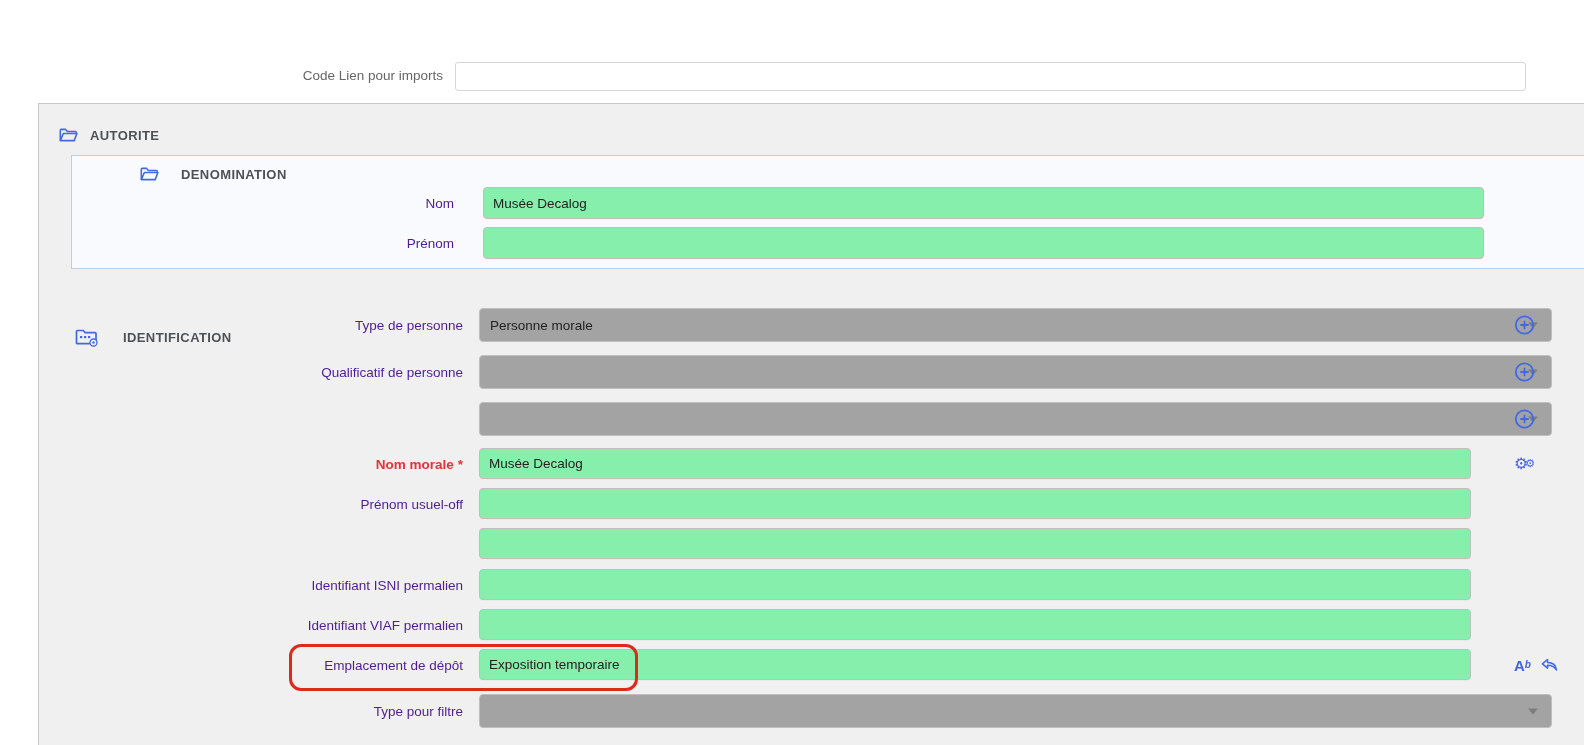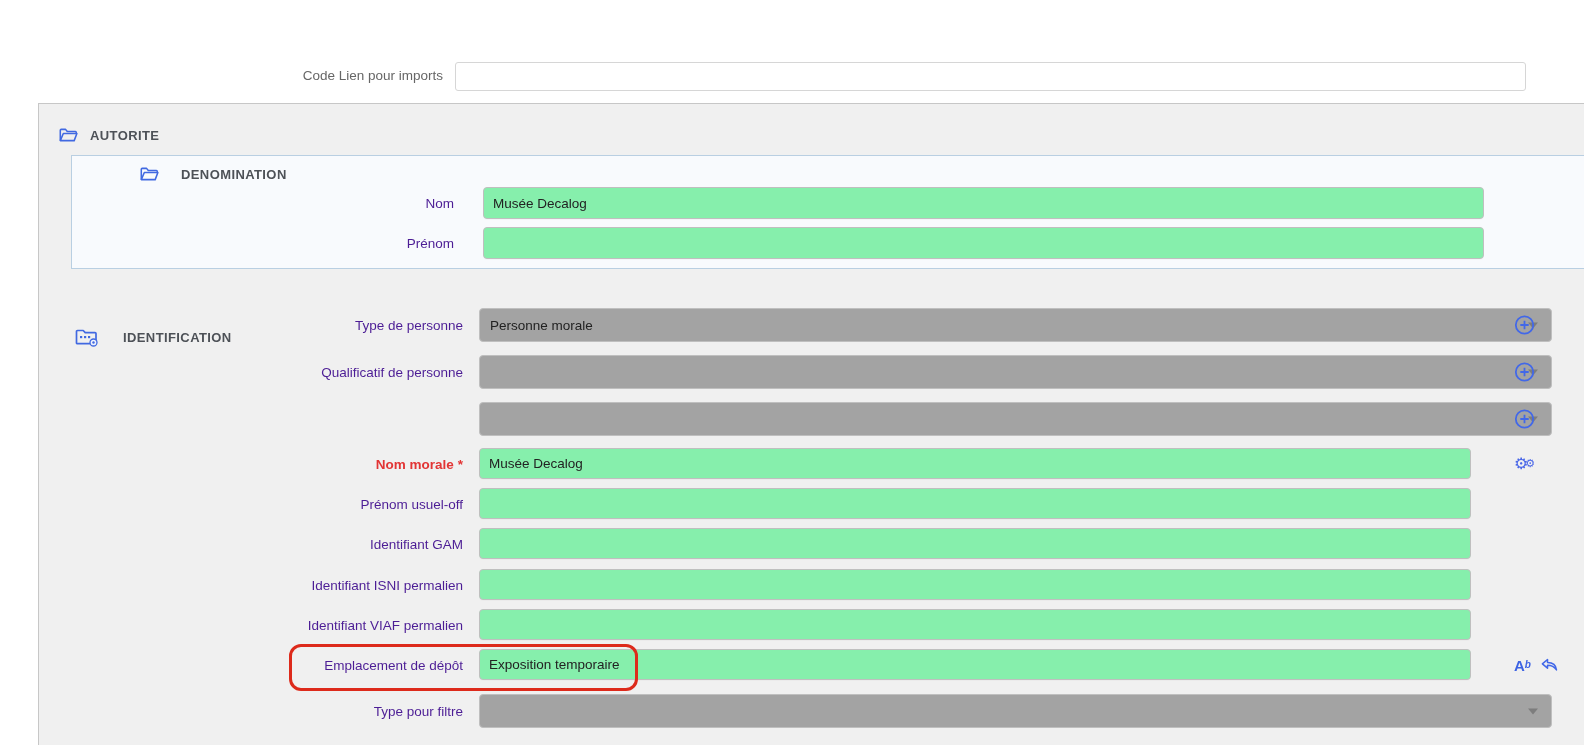--- a/index.html
+++ b/index.html
@@ -203,21 +203,20 @@
           </span>
       </span>
     </div>
 
     <div class="row h31" style="top:384px">
       <label class="flabel">Prénom usuel-off</label>
       <input class="tinput" type="text" value="" style="">
     </div>
 
     <div class="row h31" style="top:424px">
-      <label class="flabel">Identifiant GAM</label>
       <input class="tinput" type="text" value="" style="">
     </div>
 
     <div class="row h31" style="top:465px">
       <label class="flabel">Identifiant ISNI permalien</label>
       <input class="tinput" type="text" value="" style="">
     </div>
 
     <div class="row h31" style="top:505px">
       <label class="flabel">Identifiant VIAF permalien</label>

